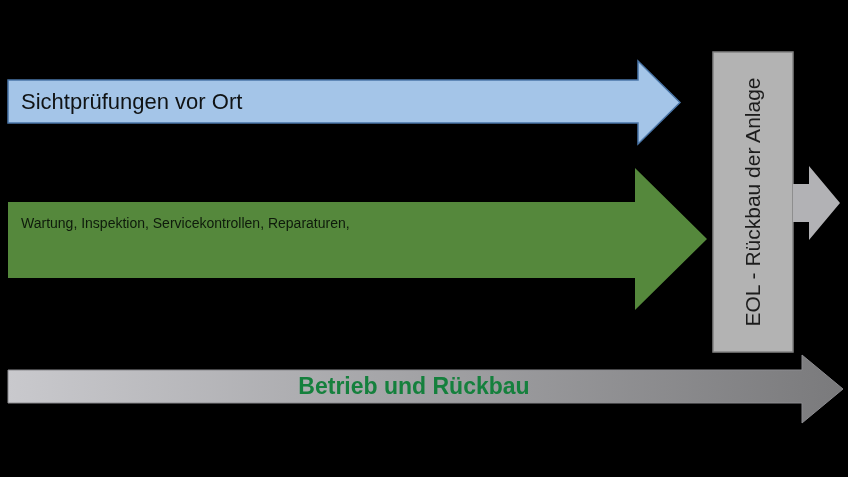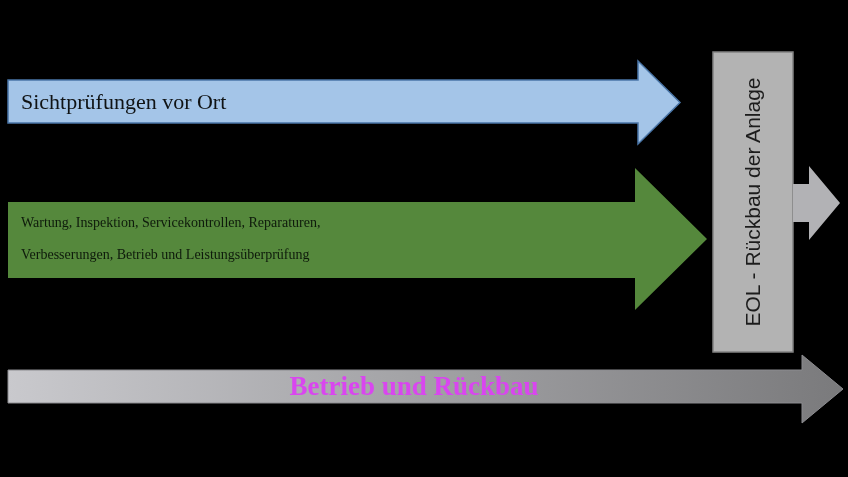--- a/index.html
+++ b/index.html
@@ -16,21 +16,20 @@
   }
   .stage svg {
     position: absolute;
     left: 0;
     top: 0;
   }
   .label {
     position: absolute;
     color: #101314;
     white-space: nowrap;
-    font-family: Liberation Serif, serif;
   }
   .label-blue {
     left: 21px;
     top: 80px;
     height: 43px;
     line-height: 43px;
     font-size: 22px;
   }
   .label-green {
     left: 21px;
@@ -41,22 +40,22 @@
   }
   .label-green span { display: block; }
   .label-gray {
     left: 8px;
     top: 370px;
     width: 812px;
     height: 33px;
     line-height: 33px;
     text-align: center;
     font-weight: bold;
-    font-size: 27px;
-    color: #d946ef;
+    font-size: 23px;
+    color: #15803d;
   }
   .eol-box-label-wrap {
     position: absolute;
     left: 713px;
     top: 52px;
     width: 80px;
     height: 300px;
     display: flex;
     align-items: center;
     justify-content: center;
@@ -89,21 +88,20 @@
 
     <rect x="713" y="52" width="80" height="300" stroke-width="1.5" fill="#b3b3b3" stroke="#828282"></rect>
 
     <polygon points="793,184 809,184 809,166 840,203 809,240 809,222 793,222" fill="#b2b2b5"></polygon>
   </svg>
 
   <div class="label label-blue">Sichtprüfungen vor Ort</div>
 
   <div class="label label-green">
     <span>Wartung, Inspektion, Servicekontrollen, Reparaturen,</span>
-    <span>Verbesserungen, Betrieb und Leistungsüberprüfung</span>
   </div>
 
   <div class="label label-gray">Betrieb und Rückbau</div>
 
   <div class="eol-box-label-wrap">
     <span>EOL - Rückbau der Anlage</span>
   </div>
 
 </div>
 

